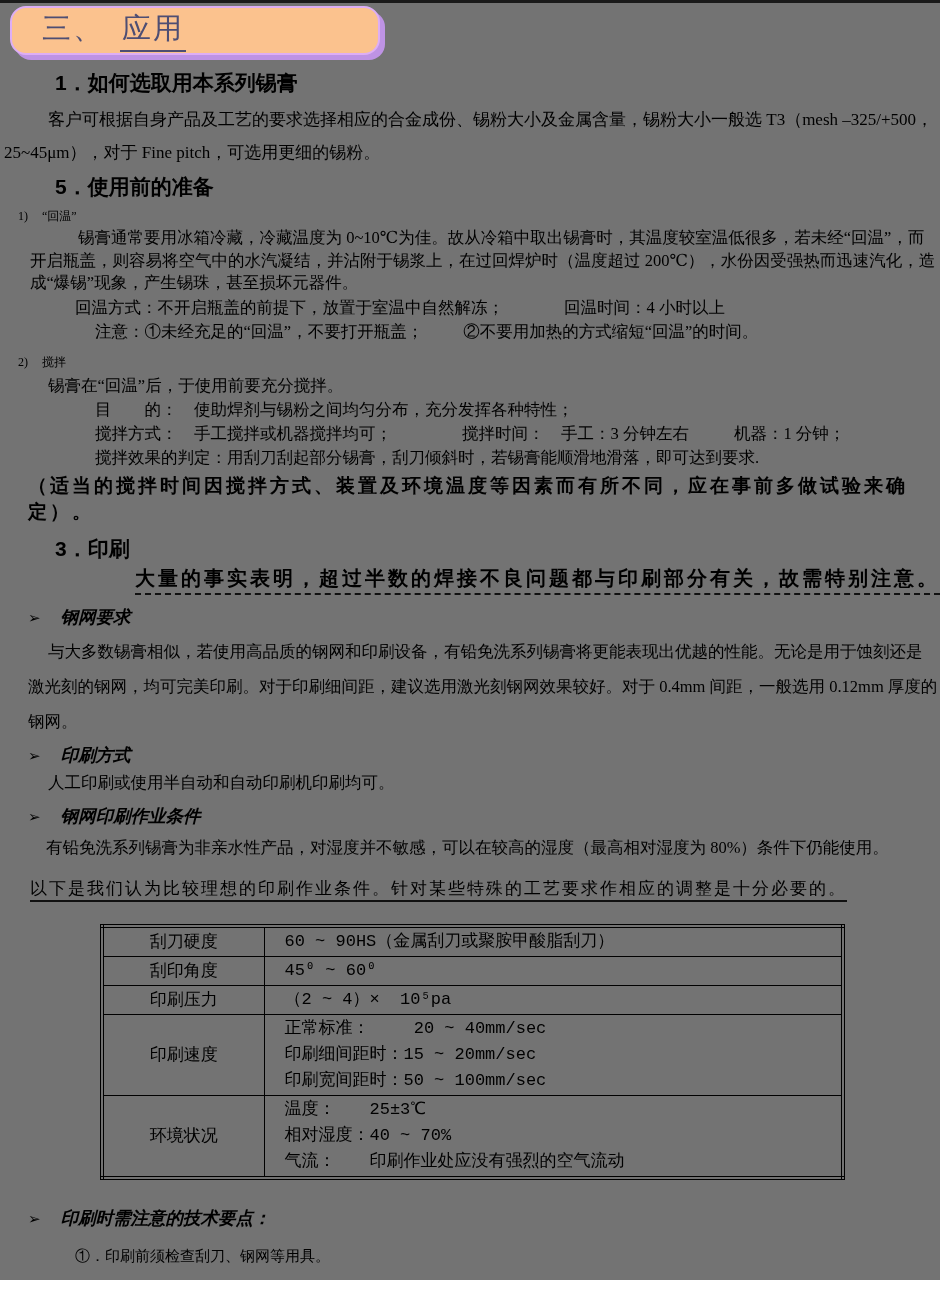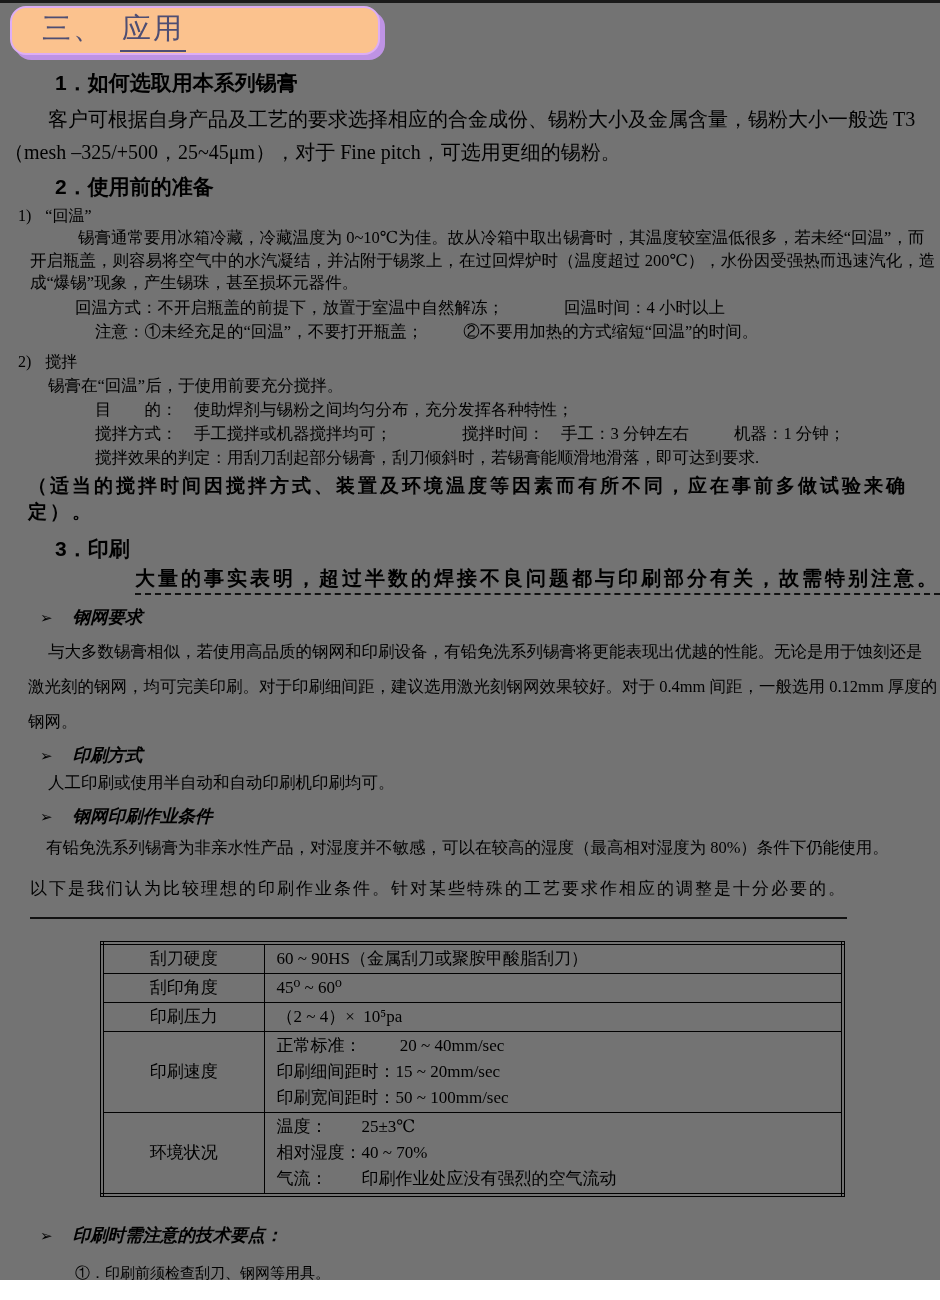--- a/index.html
+++ b/index.html
@@ -28,23 +28,23 @@
 
   .num-heading {
     font-family:"Liberation Sans","DejaVu Sans",sans-serif;
     font-weight:bold; font-size:21px; line-height:28px;
     margin-left:55px;
   }
   .h1 { margin-top:14px; }
   .h2 { margin-top:4px; }
   .h3 { margin-top:10px; }
 
-  .p1 { margin:6px 4px 0 4px; font-size:20px; line-height:33px; text-indent:44px; }
-
-  .item-row { margin:4px 0 0 18px; font-size:16px; line-height:22px; }
+  .p1 { margin:6px 4px 0 4px; font-size:17px; line-height:33px; text-indent:44px; }
+
+  .item-row { margin:4px 0 0 18px; font-size:12px; line-height:22px; }
   .item-title { margin-left:14px; }
 
   .item-para { margin:0 2px 0 30px; font-size:16.5px; line-height:22.5px; text-indent:48px; }
 
   .kv-row { margin:2px 0 0 75px; font-size:16.5px; line-height:22px; }
   .kv-row2 { margin:2px 0 0 95px; font-size:16.5px; line-height:22px; }
   .gap60 { margin-right:60px; }
   .gap40 { margin-right:40px; }
   .gap70 { margin-right:70px; }
   .gap45 { margin-right:45px; }
@@ -54,46 +54,46 @@
   .caution-line {
     margin:4px 0 0 28px;
     font-family:"Liberation Sans","DejaVu Sans",sans-serif;
     font-weight:bold; font-size:19px; line-height:26px; letter-spacing:3px;
   }
 
   .notice-line { margin:4px 0 0 135px; font-size:20px; font-weight:bold; letter-spacing:3px; line-height:22px; }
   .notice-line span { display:inline-block; border-bottom:2.5px dashed #111; padding-bottom:4px; }
 
   .bullet-head {
-    margin-left:40px; font-size:17.5px; line-height:24px;
+    margin-left:28px; font-size:17.5px; line-height:24px;
     font-family:"Liberation Sans","DejaVu Sans",sans-serif;
     font-weight:bold; font-style:italic;
   }
   .bh1 { margin-top:10px; }
   .bh2 { margin-top:4px; }
   .bh3 { margin-top:10px; }
   .bh4 { margin-top:26px; }
   .arrow-ico { font-style:normal; font-size:15px; margin-right:20px; }
 
   .p3 { margin:4px 2px 0 28px; font-size:16.5px; line-height:35px; text-indent:20px; }
   .simple-line { margin:4px 0 0 48px; font-size:16.5px; line-height:22px; }
   .p4 { margin:4px 2px 0 28px; font-size:16.5px; line-height:30px; text-indent:18px; }
 
   .ideal-line { margin:14px 0 0 30px; font-size:17px; line-height:23px; letter-spacing:2px; }
-  .ideal-line span { display:inline-block; border-bottom:2px solid #111; padding-bottom:17px; }
+  .ideal-line span { display:inline-block; border-bottom:2px solid #111; padding-bottom:0; }
 
   table.cond-table {
     margin:22px 0 0 100px;
     width:745px;
     border-collapse:collapse;
     border:4px double #000;
   }
   table.cond-table td { border:1.5px solid #000; vertical-align:middle; }
   td.lbl { width:162px; text-align:center; font-size:17px; }
-  td.val { padding:1px 12px; }
+  td.val { padding:1px 20px;font-family:Liberation Mono, monospace; }
   .vline { font-size:17px; line-height:26px; white-space:pre; }
   tr.single td { height:28px; }
 
   .circ-line { margin:14px 0 0 75px; font-size:15px; line-height:22px; }
   .star-line { margin:16px 0 0 105px; font-size:20px; line-height:22px;text-align:center; }
 </style>
 </head>
 <body>
 
 <div class="page">
@@ -102,21 +102,21 @@
 
   <div class="banner">
     <span class="banner-text">
       <span>三、</span><span class="banner-title">应用</span>
     </span>
   </div>
 
   <div class="num-heading h1">1．如何选取用本系列锡膏</div>
   <div class="p1">客户可根据自身产品及工艺的要求选择相应的合金成份、锡粉大小及金属含量，锡粉大小一般选 T3（mesh –325/+500，25~45μm），对于 Fine pitch，可选用更细的锡粉。</div>
 
-  <div class="num-heading h2">2．使用前的准备</div>
+  <div class="num-heading h2">5．使用前的准备</div>
 
   <div class="item-row">
     <span>1)</span><span class="item-title">“回温”</span>
   </div>
   <div class="item-para">锡膏通常要用冰箱冷藏，冷藏温度为 0~10℃为佳。故从冷箱中取出锡膏时，其温度较室温低很多，若未经“回温”，而开启瓶盖，则容易将空气中的水汽凝结，并沾附于锡浆上，在过回焊炉时（温度超过 200℃），水份因受强热而迅速汽化，造成“爆锡”现象，产生锡珠，甚至损坏元器件。</div>
   <div class="kv-row">
     <span class="gap60">回温方式：不开启瓶盖的前提下，放置于室温中自然解冻；</span><span>回温时间：4 小时以上</span>
   </div>
   <div class="kv-row2">
     <span class="gap40">注意：①未经充足的“回温”，不要打开瓶盖；</span><span>②不要用加热的方式缩短“回温”的时间。</span>

